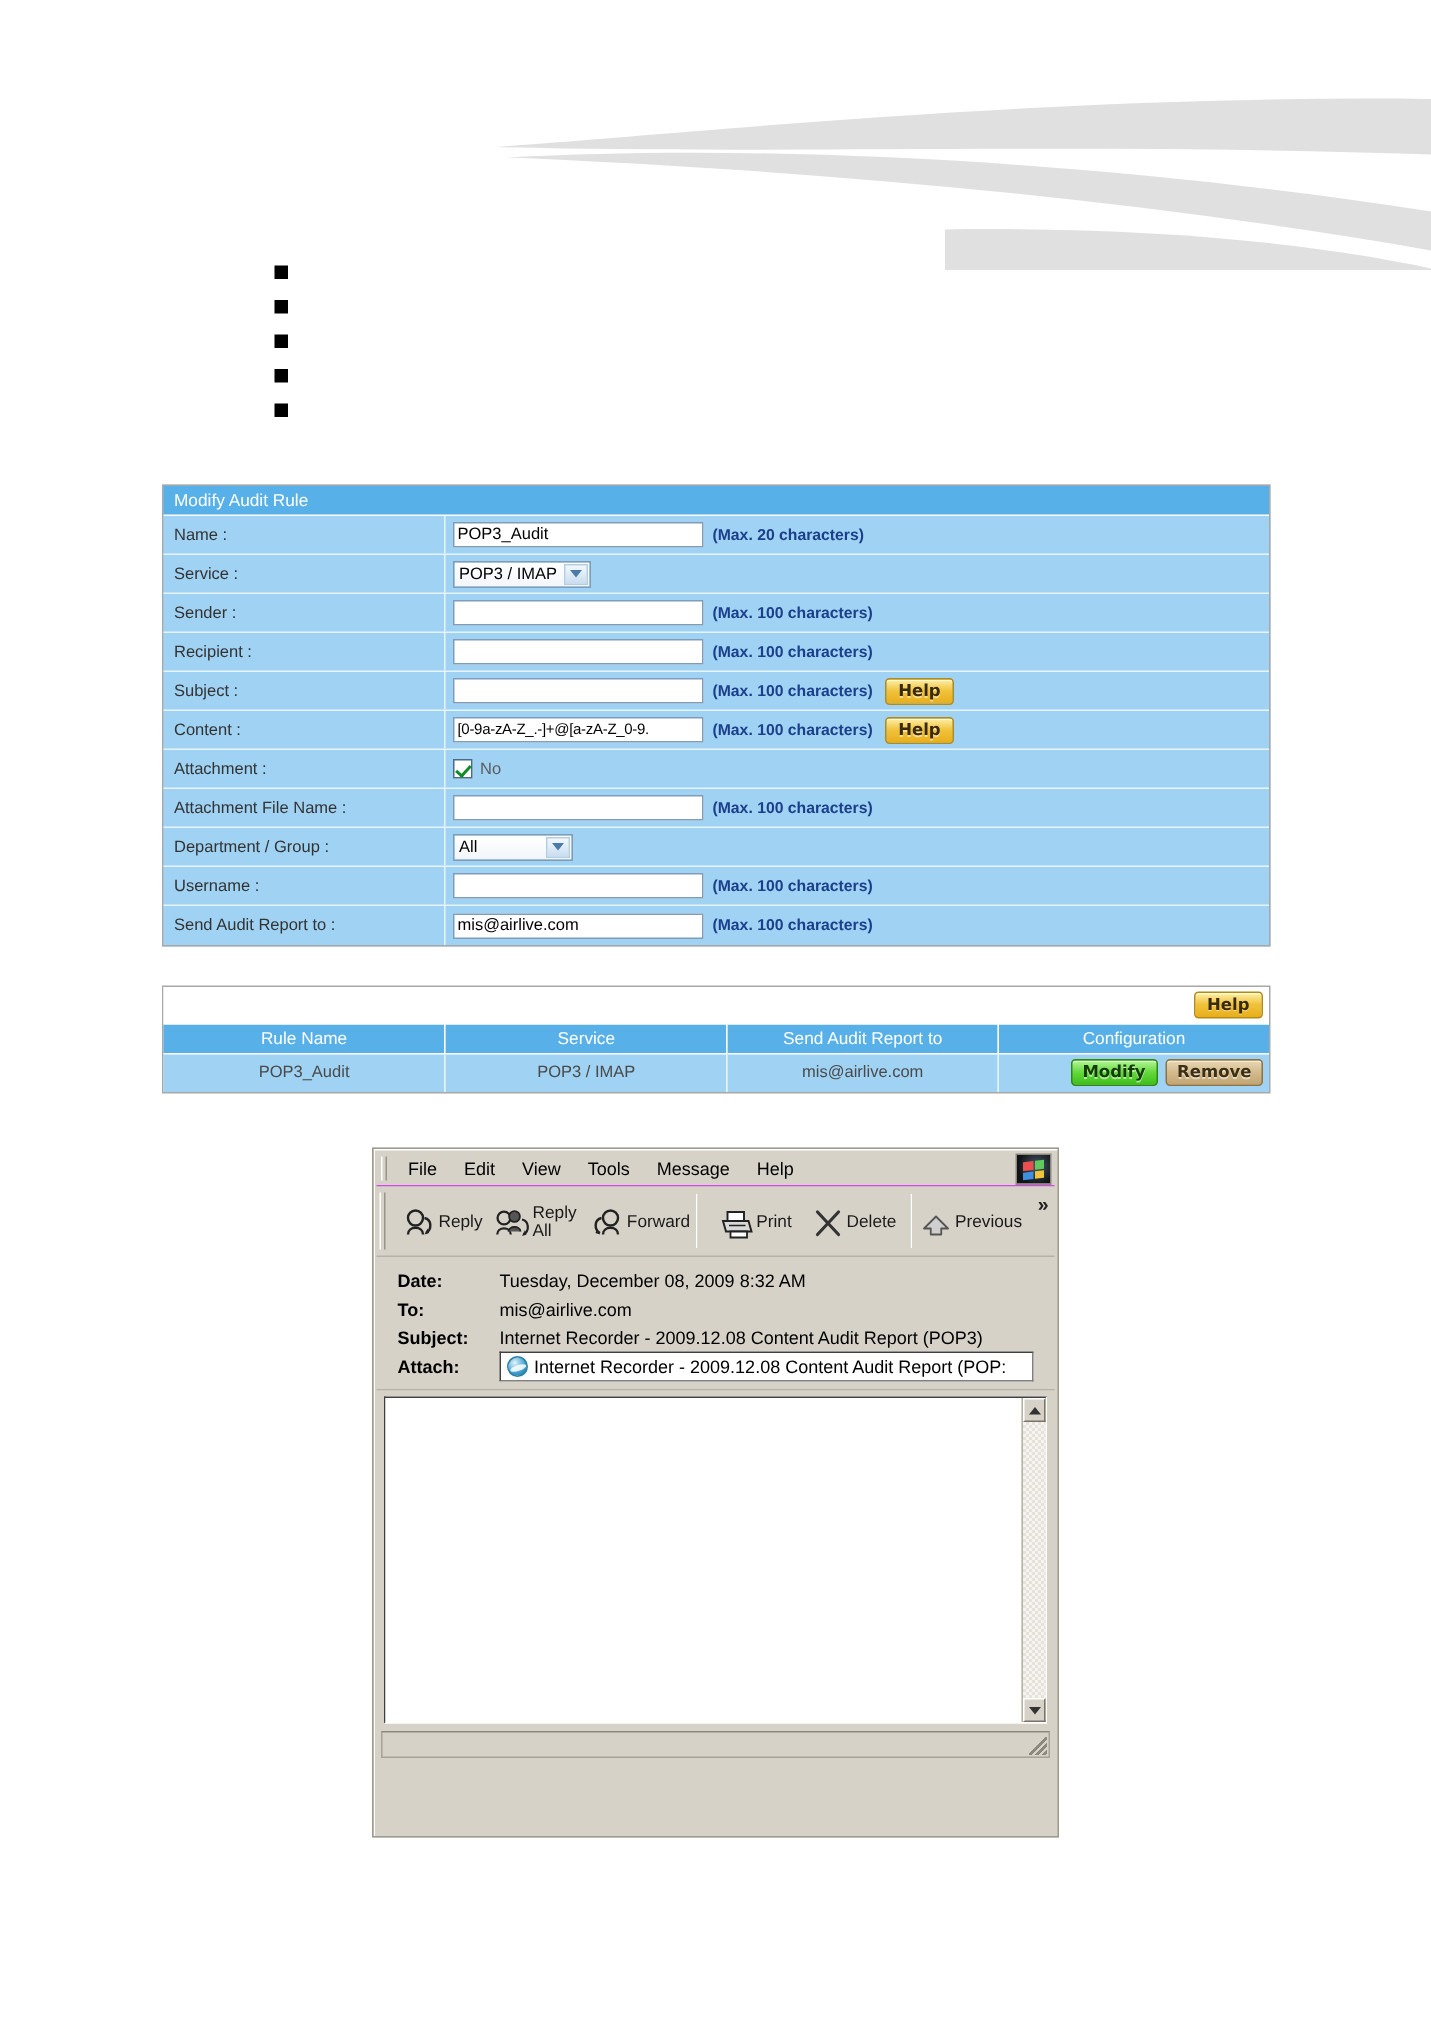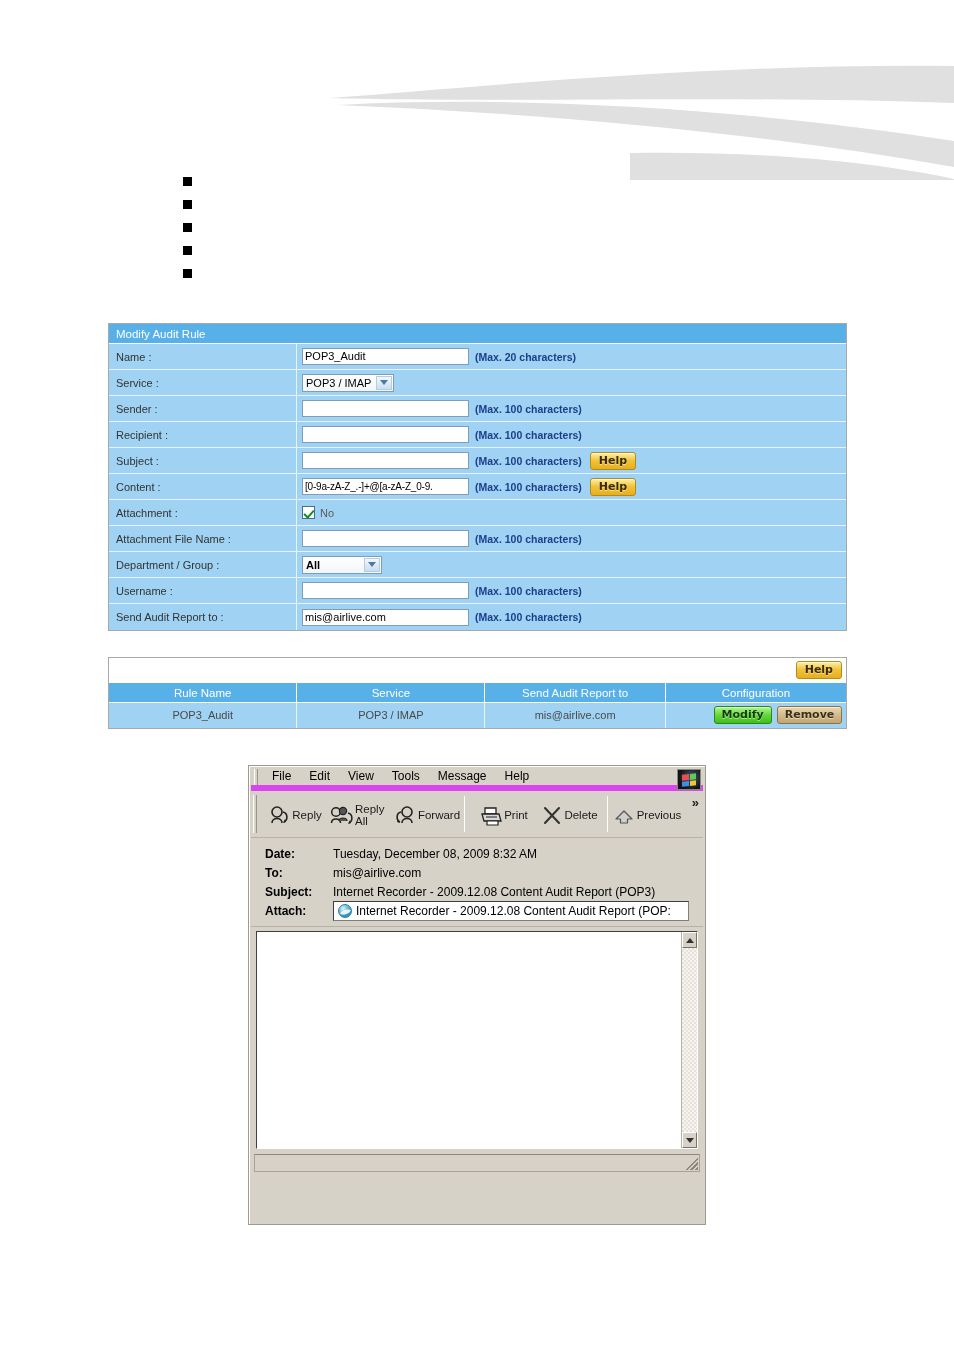--- a/index.html
+++ b/index.html
@@ -85,21 +85,21 @@
   .txtbox.mono { font-size: 10px; letter-spacing: -0.2px; }
   .selbox {
     height: 18px; width: 92px;
     background: linear-gradient(#ffffff, #f2f6fa);
     border: 1px solid #7f9db9;
     font-size: 11px; color: #000;
     display: flex; align-items: center;
     padding-left: 3px;
     position: relative;
   }
-  .selbox.wide { width: 80px; font-weight: bold; }
+  .selbox.wide { width: 80px; }
   .sel-arrow {
     position: absolute; right: 1px; top: 1px;
     width: 16px; height: 14px;
     background: linear-gradient(#f4f8fc, #c9ddf0);
     border: 1px solid #b3cee3;
     display: flex; align-items: center; justify-content: center;
   }
   .sel-arrow::after {
     content: ""; width: 0; height: 0;
     border-left: 4px solid transparent;
@@ -196,21 +196,21 @@
     width: 458px; height: 460px;
     background: #d6d2c8;
     border: 1px solid #a09a8e;
     box-shadow: 1px 1px 0 #ffffff inset;
     padding: 2px;
   }
   .mail-menubar {
     height: 23px;
     background: #d6d2c8;
     display: flex; align-items: center;
-    border-bottom: 6px solid #d946ef;
+    border-bottom: 1px solid #d946ef;
     position: relative;
   }
   .mgrip { width: 4px; height: 16px; border-left: 1px solid #fff; border-right: 1px solid #9a9488; margin: 0 5px 0 3px; }
   .mitem { font-size: 12px; color: #000; padding: 0 9px; line-height: 21px; }
   .winlogo {
     position: absolute; right: 2px; top: 1px;
     width: 24px; height: 21px;
     background: radial-gradient(circle at 60% 40%, #4a5a6a, #101418 70%);
     border: 1px solid #8e887c;
     display: flex; align-items: center; justify-content: center;

